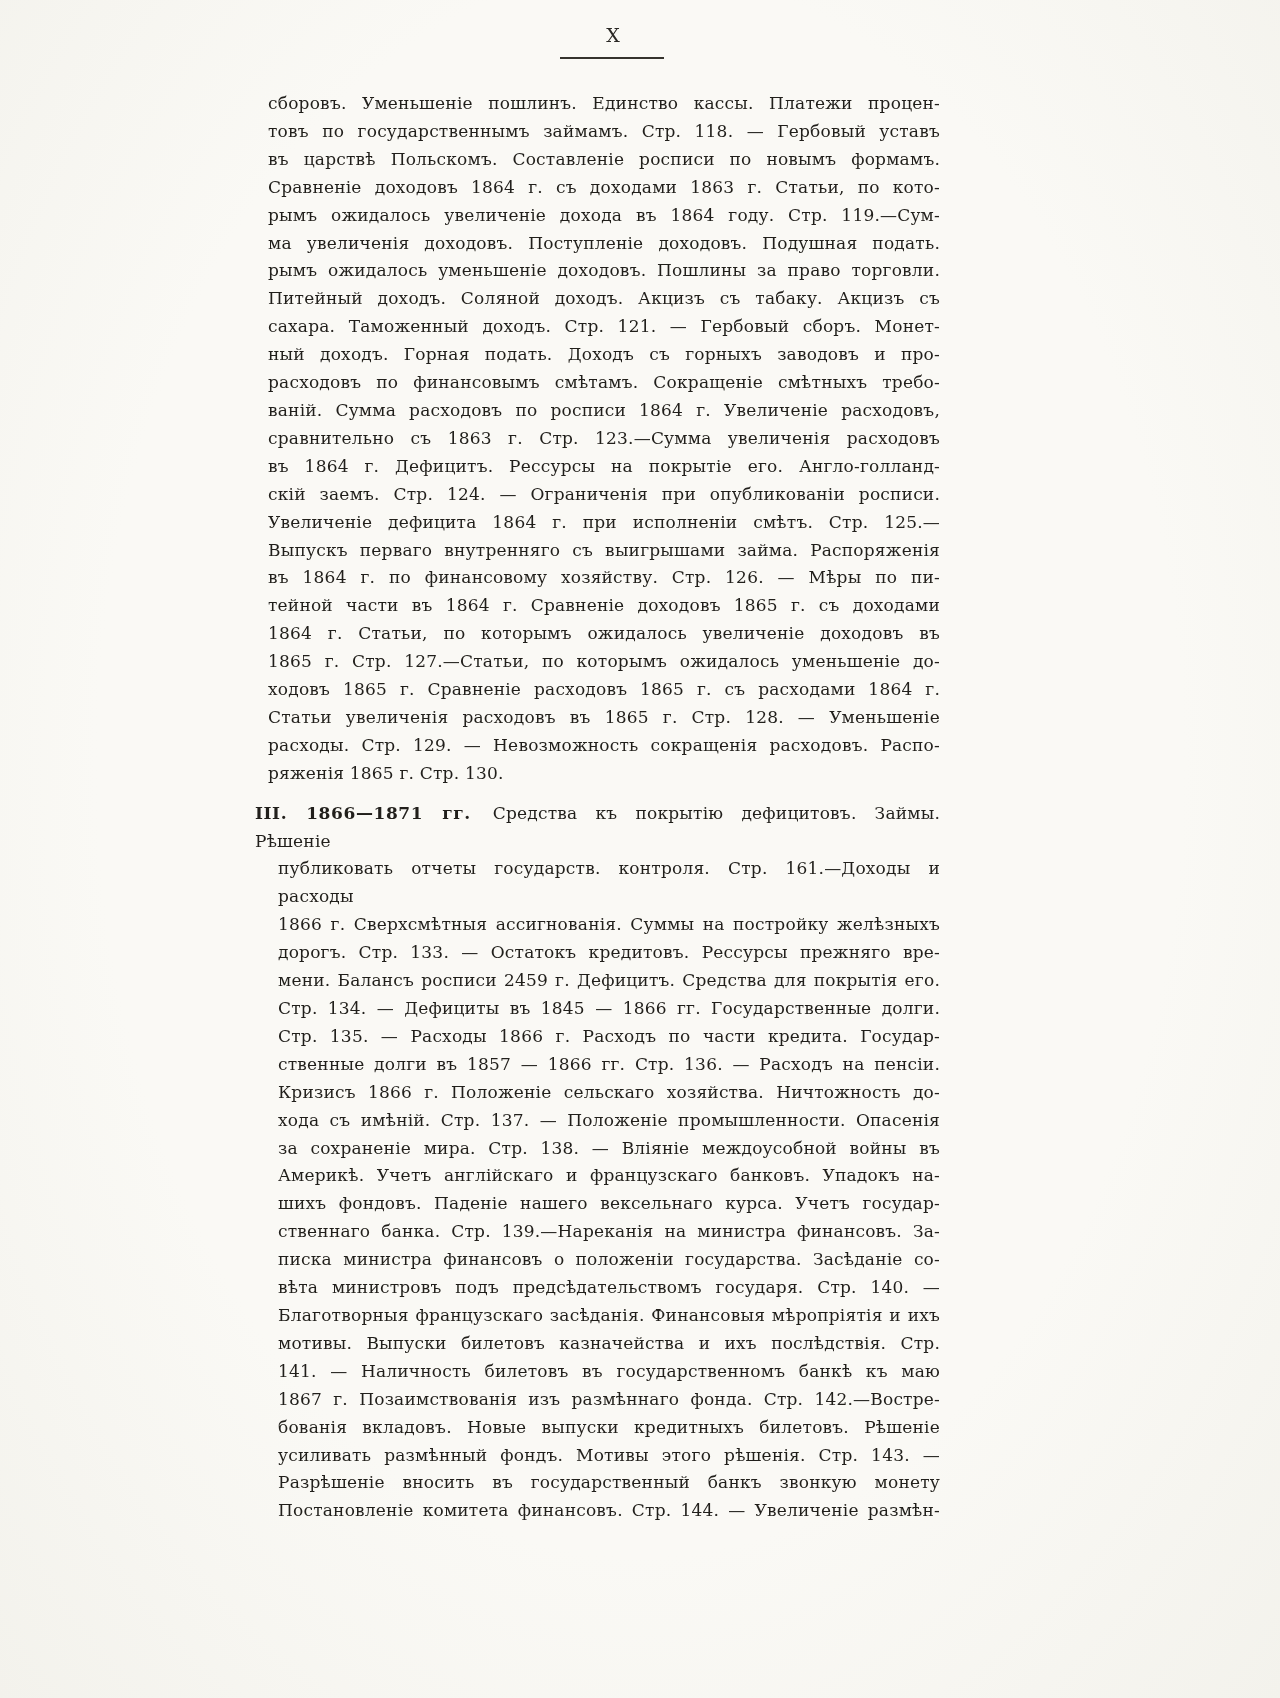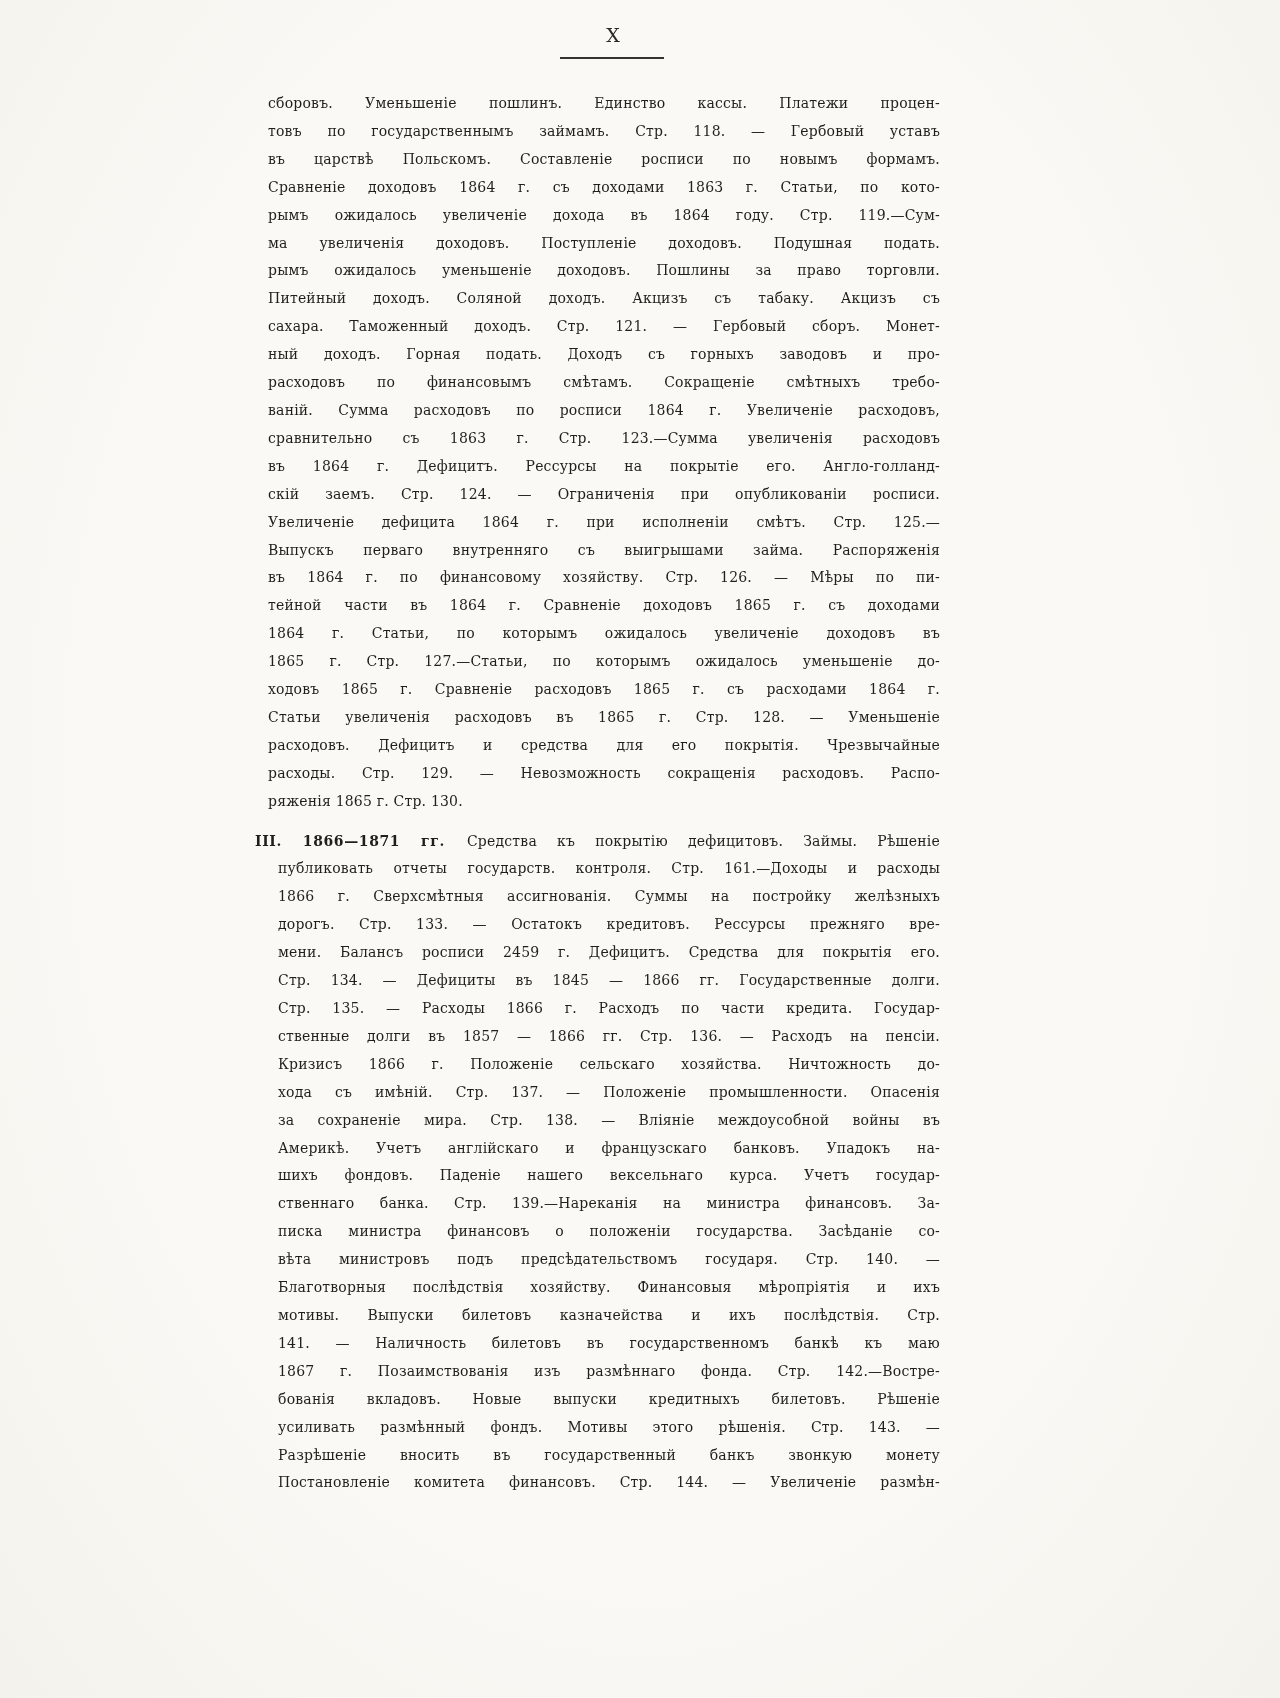--- a/index.html
+++ b/index.html
@@ -35,21 +35,21 @@
     left: 560px;
     width: 104px;
     border-top: 2px solid #35332d;
     height: 0;
   }
   .content {
     position: absolute;
     top: 90px;
     left: 268px;
     width: 672px;
-    font-size: 14px;
+    font-size: 17px;
     line-height: 27.9px;
     letter-spacing: 0.2px;
   }
   .line {
     text-align: justify;
     text-align-last: justify;
     -moz-text-align-last: justify;
     min-height: 27.9px;
   }
   .line.short {
@@ -100,21 +100,20 @@
         <div class="line">въ 1864 г. Дефицитъ. Рессурсы на покрытіе его. Англо-голланд-</div>
         <div class="line">скій заемъ. Стр. 124. — Ограниченія при опубликованіи росписи.</div>
         <div class="line">Увеличеніе дефицита 1864 г. при исполненіи смѣтъ. Стр. 125.—</div>
         <div class="line">Выпускъ перваго внутренняго съ выигрышами займа. Распоряженія</div>
         <div class="line">въ 1864 г. по финансовому хозяйству. Стр. 126. — Мѣры по пи-</div>
         <div class="line">тейной части въ 1864 г. Сравненіе доходовъ 1865 г. съ доходами</div>
         <div class="line">1864 г. Статьи, по которымъ ожидалось увеличеніе доходовъ въ</div>
         <div class="line">1865 г. Стр. 127.—Статьи, по которымъ ожидалось уменьшеніе до-</div>
         <div class="line">ходовъ 1865 г. Сравненіе расходовъ 1865 г. съ расходами 1864 г.</div>
         <div class="line">Статьи увеличенія расходовъ въ 1865 г. Стр. 128. — Уменьшеніе</div>
-        <div class="line">расходовъ. Дефицитъ и средства для его покрытія. Чрезвычайные</div>
         <div class="line">расходы. Стр. 129. — Невозможность сокращенія расходовъ. Распо-</div>
         <div class="line short">ряженія 1865 г. Стр. 130.</div>
       </section>
 
     <section class="toc-block block2">
       <div class="line heading-line">
         <span class="section-heading">III. 1866—1871 гг.</span><span>Средства къ покрытію дефицитовъ. Займы. Рѣшеніе</span>
       </div>
       <div class="cont">
           <div class="line">публиковать отчеты государств. контроля. Стр. 161.—Доходы и расходы</div>
@@ -125,21 +124,21 @@
           <div class="line">Стр. 135. — Расходы 1866 г. Расходъ по части кредита. Государ-</div>
           <div class="line">ственные долги въ 1857 — 1866 гг. Стр. 136. — Расходъ на пенсіи.</div>
           <div class="line">Кризисъ 1866 г. Положеніе сельскаго хозяйства. Ничтожность до-</div>
           <div class="line">хода съ имѣній. Стр. 137. — Положеніе промышленности. Опасенія</div>
           <div class="line">за сохраненіе мира. Стр. 138. — Вліяніе междоусобной войны въ</div>
           <div class="line">Америкѣ. Учетъ англійскаго и французскаго банковъ. Упадокъ на-</div>
           <div class="line">шихъ фондовъ. Паденіе нашего вексельнаго курса. Учетъ государ-</div>
           <div class="line">ственнаго банка. Стр. 139.—Нареканія на министра финансовъ. За-</div>
           <div class="line">писка министра финансовъ о положеніи государства. Засѣданіе со-</div>
           <div class="line">вѣта министровъ подъ предсѣдательствомъ государя. Стр. 140. —</div>
-          <div class="line">Благотворныя послѣдствія хозяйству. Финансовыя мѣропріятія и ихъ</div>
+          <div class="line">Благотворныя французскаго засѣданія. Финансовыя мѣропріятія и ихъ</div>
           <div class="line">мотивы. Выпуски билетовъ казначейства и ихъ послѣдствія. Стр.</div>
           <div class="line">141. — Наличность билетовъ въ государственномъ банкѣ къ маю</div>
           <div class="line">1867 г. Позаимствованія изъ размѣннаго фонда. Стр. 142.—Востре-</div>
           <div class="line">бованія вкладовъ. Новые выпуски кредитныхъ билетовъ. Рѣшеніе</div>
           <div class="line">усиливать размѣнный фондъ. Мотивы этого рѣшенія. Стр. 143. —</div>
           <div class="line">Разрѣшеніе вносить въ государственный банкъ звонкую монету</div>
           <div class="line">Постановленіе комитета финансовъ. Стр. 144. — Увеличеніе размѣн-</div>
         </div>
     </section>
 

